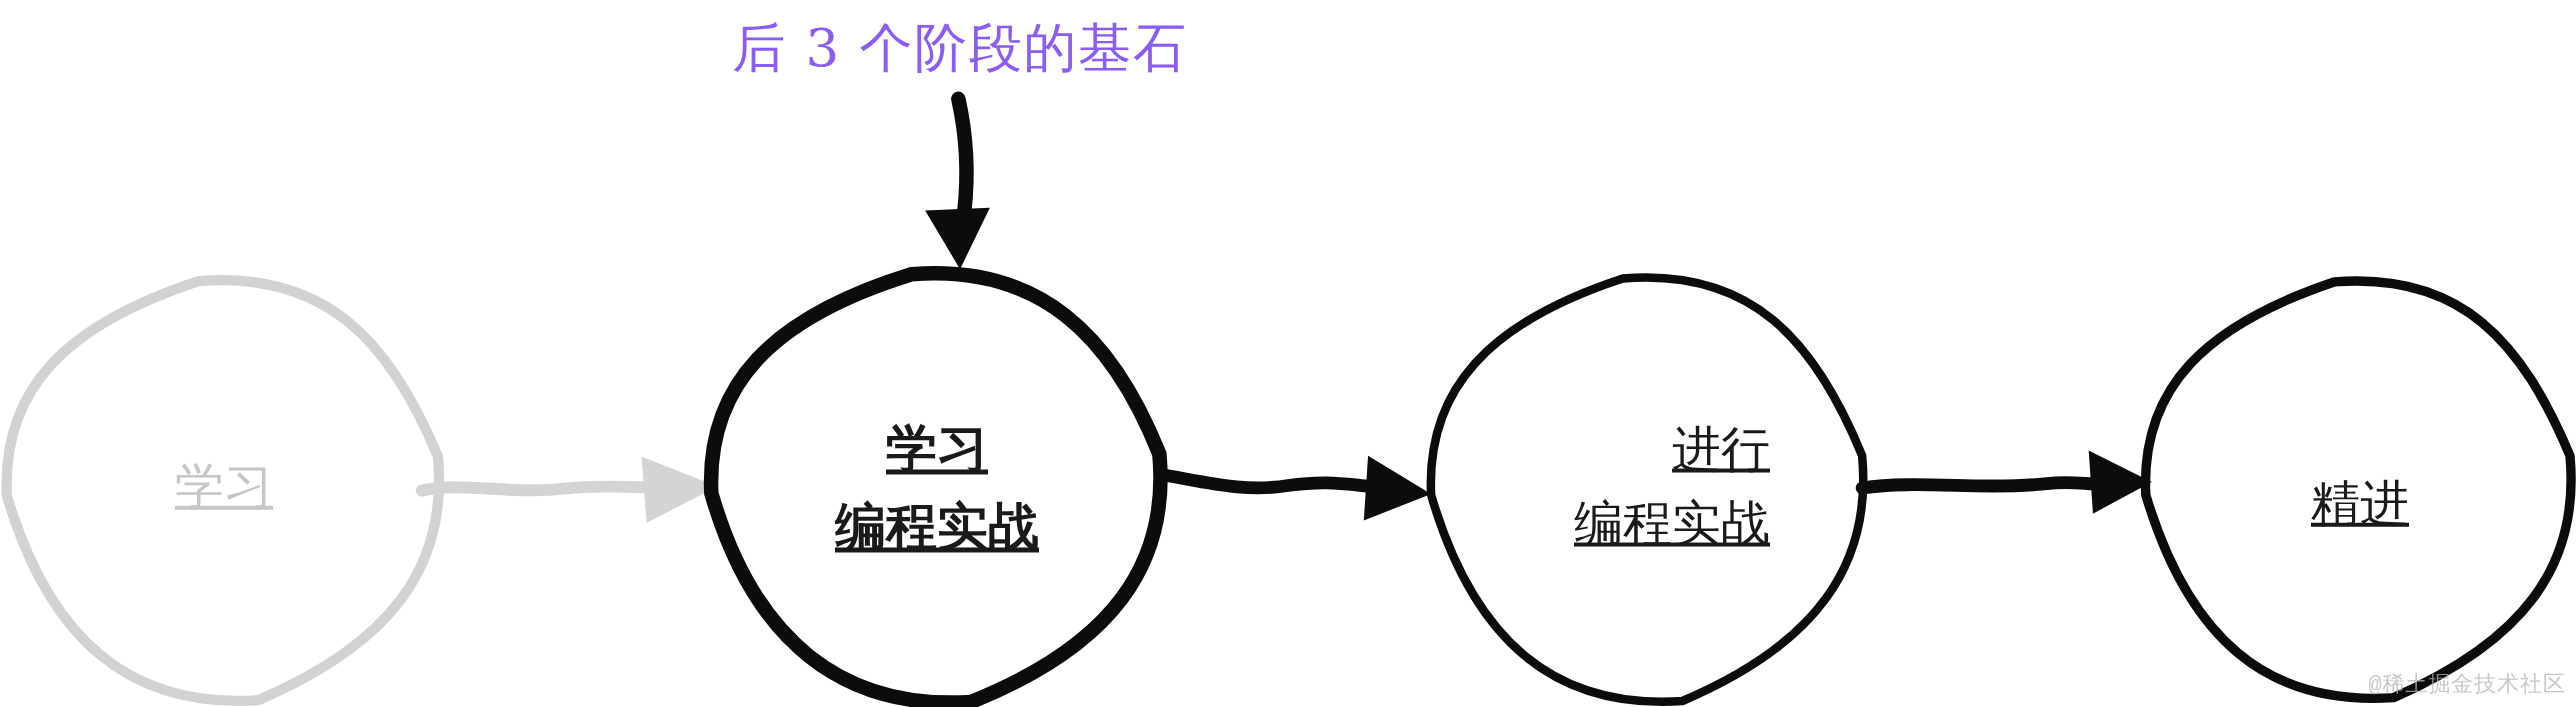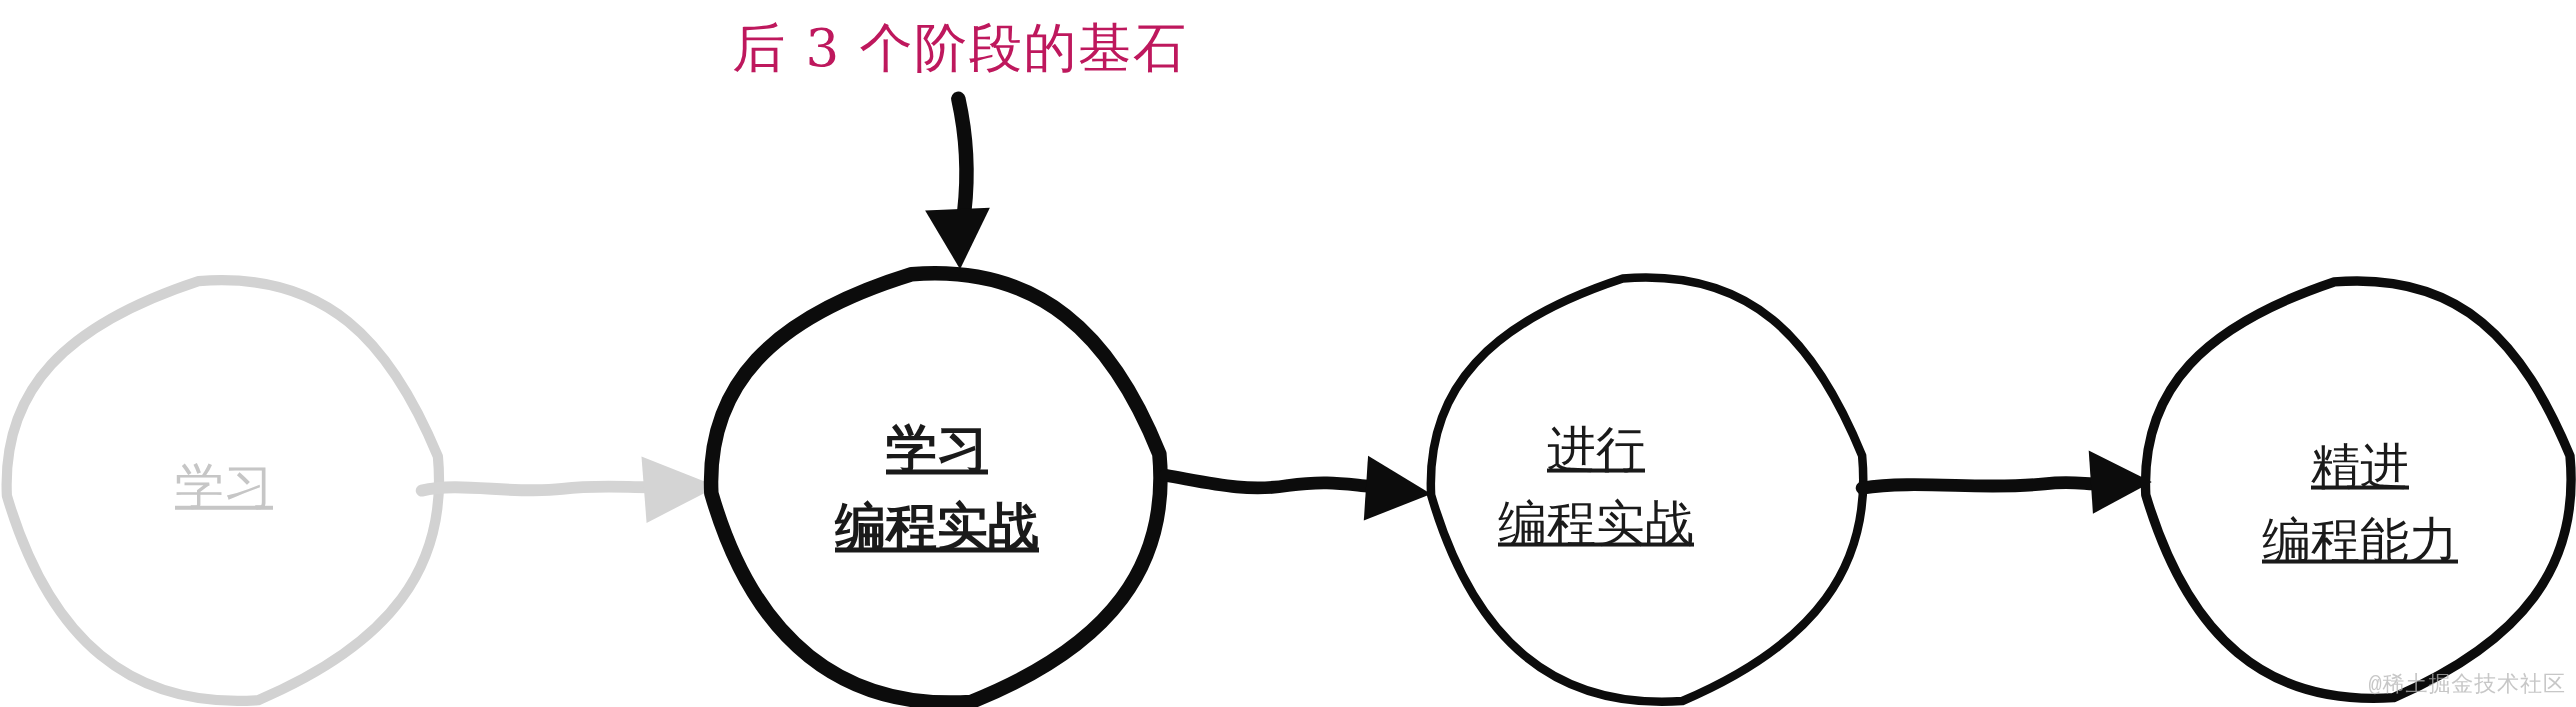--- a/index.html
+++ b/index.html
@@ -15,40 +15,40 @@
     position: absolute;
     left: 0; top: 0;
     width: 2576px; height: 707px;
     display: block;
   }
   .annotation {
     position: absolute;
     left: 960px; top: 49px;
     transform: translate(-50%, -50%);
     font-size: 53px;
-    color: #be185d;
+    color: #8b5cf6;
     white-space: nowrap;
     letter-spacing: 1.7px;
   }
   .node-label {
     position: absolute;
     transform: translate(-50%, -50%);
     text-align: center;
     font-size: 49px;
     line-height: 1.52;
     color: #1a1a1a;
     white-space: nowrap;
     text-decoration: underline;
   }
   .node-label span { display: block; }
   .node-label.faded { color: #c6c6c6; }
   .node-label.bold  { font-weight: bold; font-size: 51px; }
   .label-1 { left: 224px;  top: 487px; }
   .label-2 { left: 937px; top: 488px; }
-  .label-3 { left: 1596px; top: 487px; }
+  .label-3 { left: 1672px; top: 487px; text-align: right; }
   .label-4 { left: 2360px; top: 488px; margin-top: 16px; }
   .watermark {
     position: absolute;
     right: 10.2px; bottom: 8.5px;
     font-size: 22px;
     color: rgba(180,180,180,0.75);
     font-family: Liberation Mono, monospace;
     letter-spacing: 0.9px;
   }
 </style>
@@ -115,19 +115,18 @@
     <span>编程实战</span>
   </div>
 
   <div class="node-label label-3">
     <span>进行</span>
     <span>编程实战</span>
   </div>
 
   <div class="node-label label-4">
     <span>精进</span>
-    <span>编程能力</span>
   </div>
 
   <div class="watermark">@稀土掘金技术社区</div>
 
 </div>
 
 
 </body></html>

